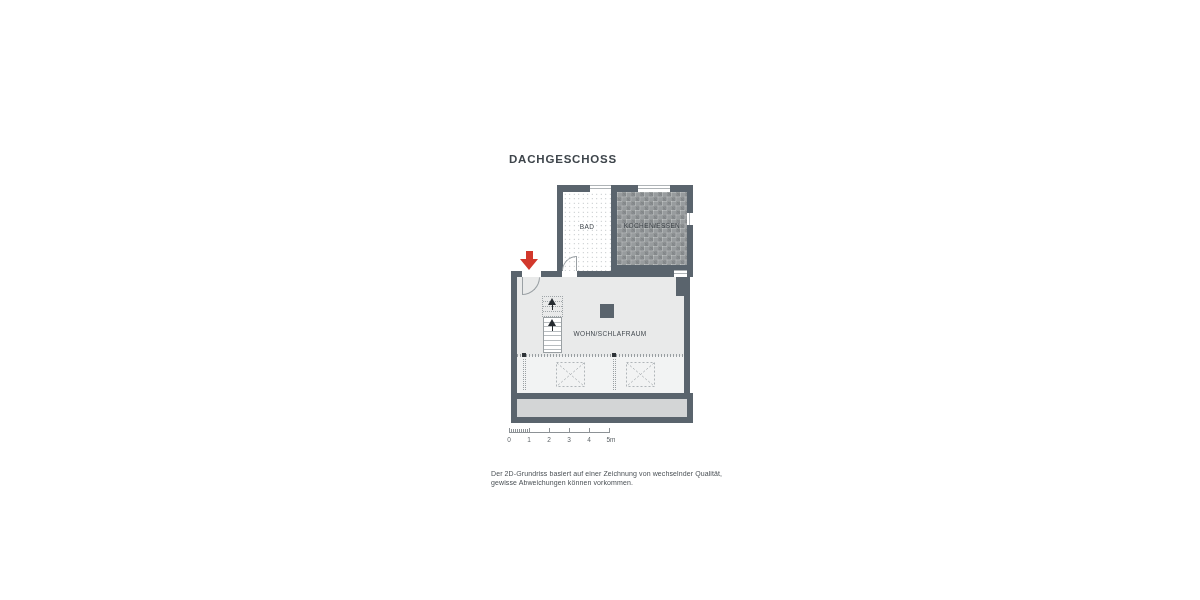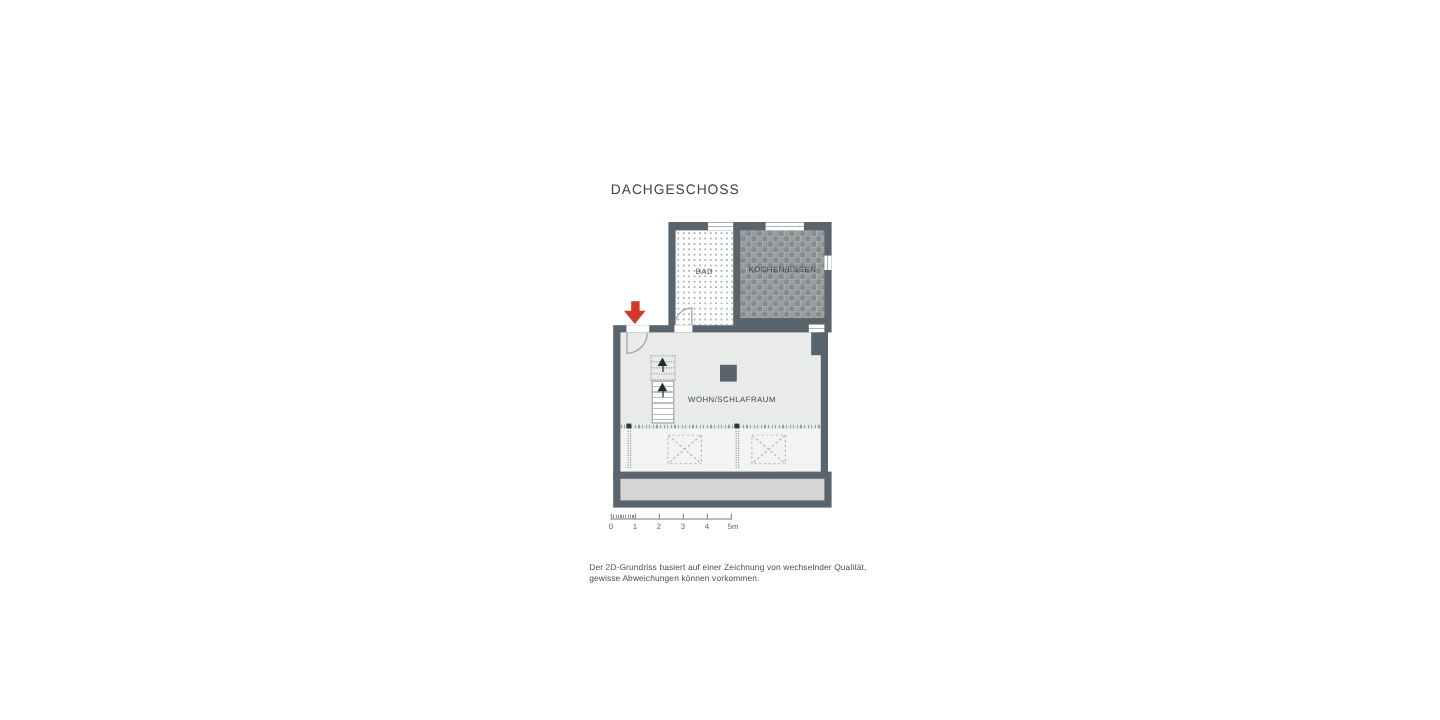--- a/index.html
+++ b/index.html
@@ -4,21 +4,21 @@
 <style>
   html,body{margin:0;padding:0;background:#ffffff;}
   .canvas{
     position:relative;width:1200px;height:600px;background:#ffffff;overflow:hidden;
     font-family:"Liberation Sans", sans-serif;
     -webkit-font-smoothing:antialiased;
   }
   .abs{position:absolute;}
   .wall{background:var(--wall,#5a646d);}
   .title{
-    color:var(--text,#3f464c);font-size:11.5px;letter-spacing:0.8px;font-weight:400;
+    color:var(--text,#3f464c);font-size:11.5px;letter-spacing:0.8px;font-weight:700;
   }
   
   .floor-main{background:var(--floor-main,#e9eaea);}
   .floor-roof{background:var(--floor-under-roof,#f2f3f3);}
   .floor-balcony{background:var(--floor-balcony,#d3d5d6);}
   .floor-bad{
     background-color:#ffffff;
     background-image:radial-gradient(circle,#abb1b4 0.7px,transparent 0.9px);
     background-size:4.5px 4.5px;
   }

